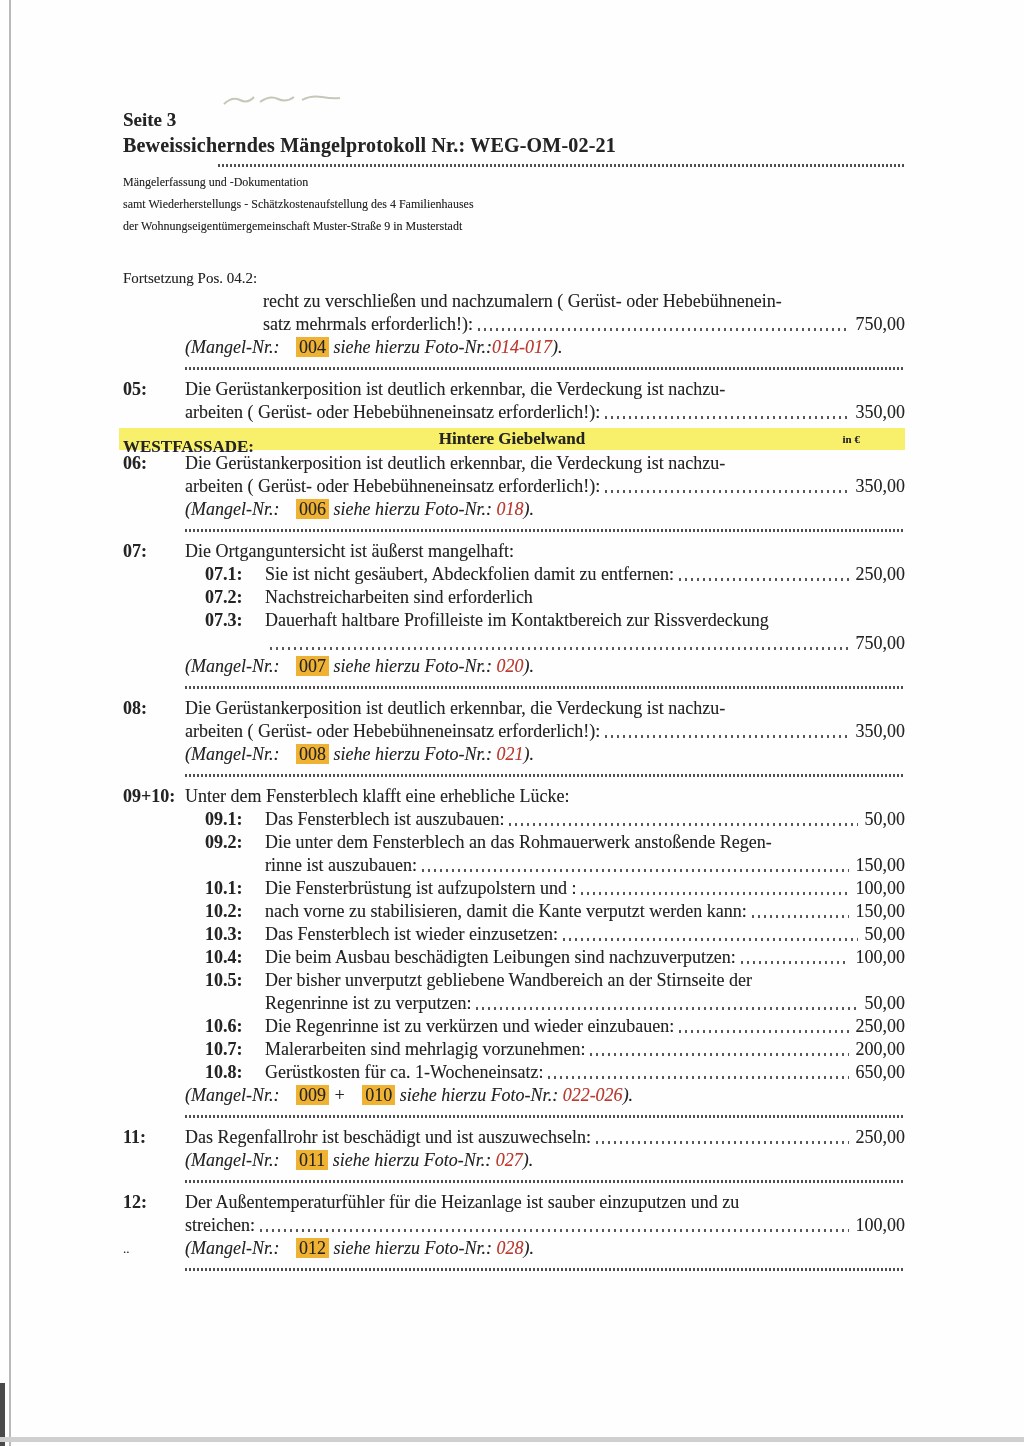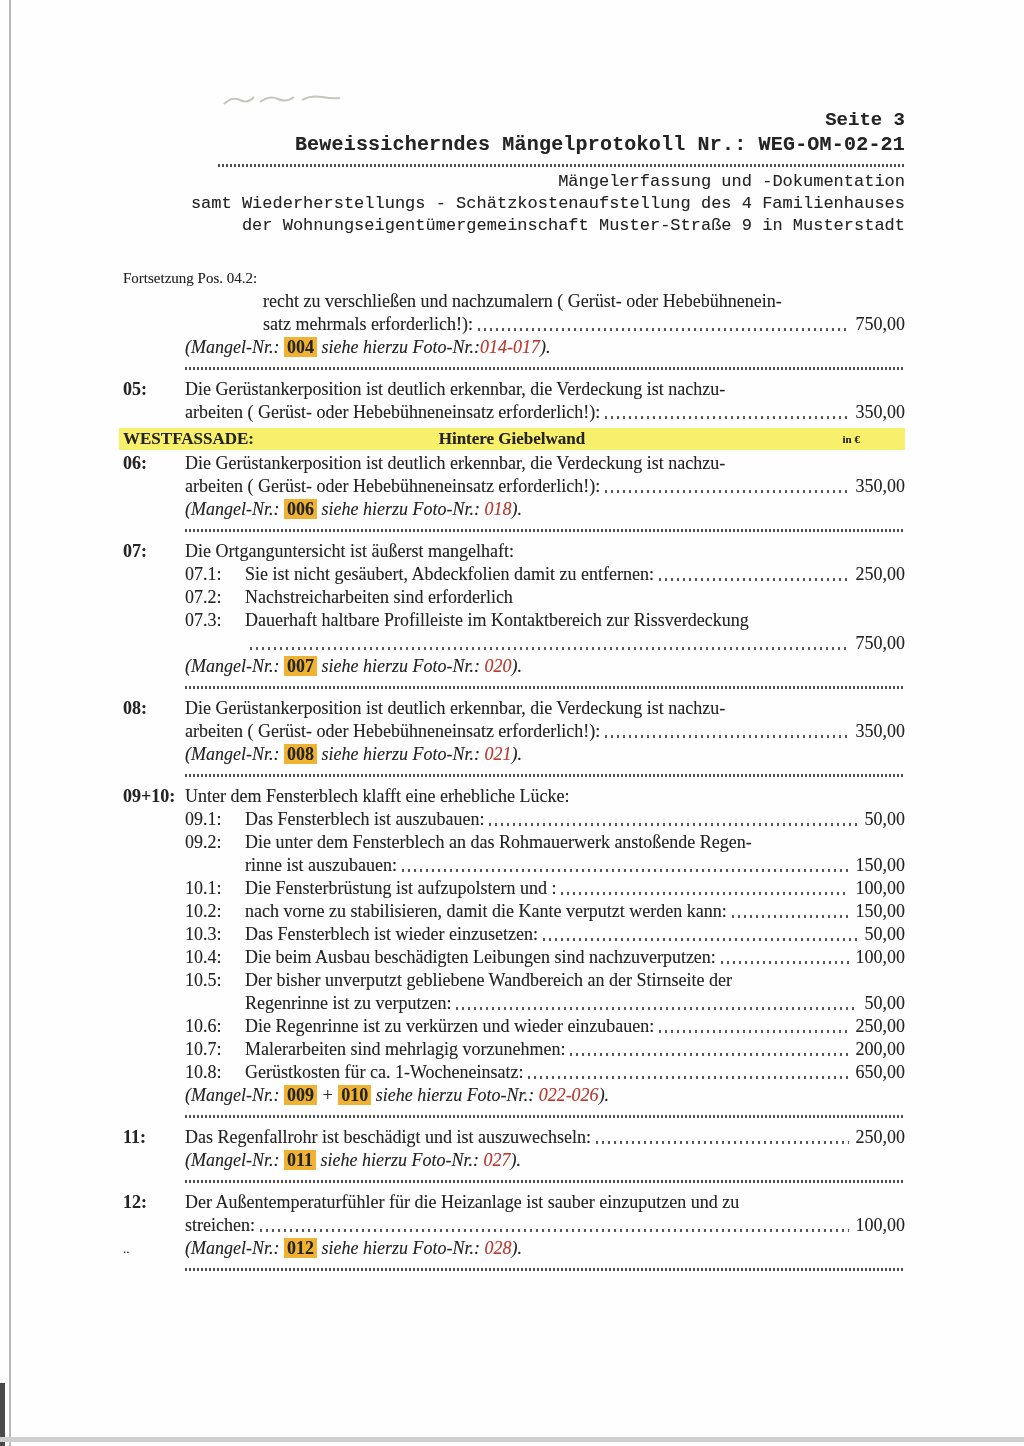--- a/index.html
+++ b/index.html
@@ -11,47 +11,47 @@
   }
   html,body{margin:0;padding:0;}
   body{background:#ffffff;font-family:"Liberation Serif", serif;color:var(--ink);}
   .page{position:relative;width:1024px;height:1446px;background:#fefefe;overflow:hidden;}
   
   .edge-left{position:absolute;left:9px;top:0;width:2px;height:1446px;background:#b9b9b9;}
   .corner-dark{position:absolute;left:0;top:1383px;width:5px;height:63px;background:#4a4a4a;}
   .edge-bottom{position:absolute;left:0;top:1437px;width:1024px;height:5px;background:#cfcfcf;}
   .squiggle{position:absolute;left:222px;top:90px;opacity:.55;}
   .content{position:absolute;left:123px;top:0;width:782px;text-shadow:0 0 .5px rgba(40,40,40,.35);}
-  .center{text-align:right;font-family:Liberation Mono, monospace;}
+  .center{text-align:left;}
   .page-label{margin-top:108px;font-size:19px;font-weight:bold;line-height:24px;}
   .doc-title{font-size:20px;font-weight:bold;line-height:26px;letter-spacing:.2px;}
   .header-sep{margin:6px 0 4px 95px;height:3px;
     background:repeating-linear-gradient(90deg,var(--sepc) 0 2px,transparent 2px 4px);}
-  .subtitle{font-size:17px;line-height:22px;}
+  .subtitle{font-size:12px;line-height:22px;}
   .doc-body{margin-top:30px;font-size:18px;}
   .entry{margin-bottom:4px;}
   .row{display:flex;align-items:center;line-height:23px;white-space:nowrap;}
   .col-num{flex:0 0 62px;font-weight:bold;color:#6e6e6e;}
   .entry .row .col-num[data-bind]{color:var(--ink);}
   .col-num.w-deep{flex-basis:140px;}
-  .col-sub{flex:0 0 60px;font-weight:normal;}
+  .col-sub{flex:0 0 60px;font-weight:bold;margin-left:20px;}
   .rtext{flex:0 1 auto;}
   .leader{flex:1 1 auto;min-width:18px;height:3px;align-self:flex-end;margin:0 5px 5px 5px;
     background:repeating-linear-gradient(90deg,#5a5a5a 0 2px,transparent 2px 6px);}
   .amt{margin-left:2px;}
   .cont-label{font-size:15px;line-height:22px;margin-bottom:1px;}
   .mangel .mnote{font-style:italic;}
-  .badge{background:var(--hl-badge);font-style:normal;font-weight:bold;padding:0 3px;}
+  .badge{background:var(--hl-badge);font-style:normal;font-weight:normal;padding:0 3px;margin-left:12px;}
   .foto{color:var(--foto);}
   .mangel .col-num{font-weight:normal;font-size:13px;color:#777;}
   .sep{margin:8px 0 8px 62px;height:3px;
     background:repeating-linear-gradient(90deg,var(--sepc) 0 2px,transparent 2px 4px);}
   .banner{position:relative;margin:2px 0 2px -4px;width:786px;height:22px;line-height:22px;
     background:var(--banner);font-weight:bold;font-size:17px;}
-  .banner-left{position:absolute;left:4px;top:0;}
+  .banner-left{position:absolute;left:4px;top:8px;}
   .banner-center{display:block;text-align:center;}
   .banner-right{position:absolute;right:45px;top:0;font-size:11px;}
   .footer{margin-top:18px;font-size:16px;font-weight:bold;line-height:22px;}
 </style>
 </head>
 <body>
 
 <div class="page">
   <svg class="squiggle" width="150" height="22" viewBox="0 0 150 22">
     <path d="M2 14 q8 -8 16 -4 t14 -3 m6 5 q10 -7 18 -3 t16 -2 m8 3 q9 -5 20 -3 t18 1" fill="none" stroke="#9a9a82" stroke-width="2"></path>

